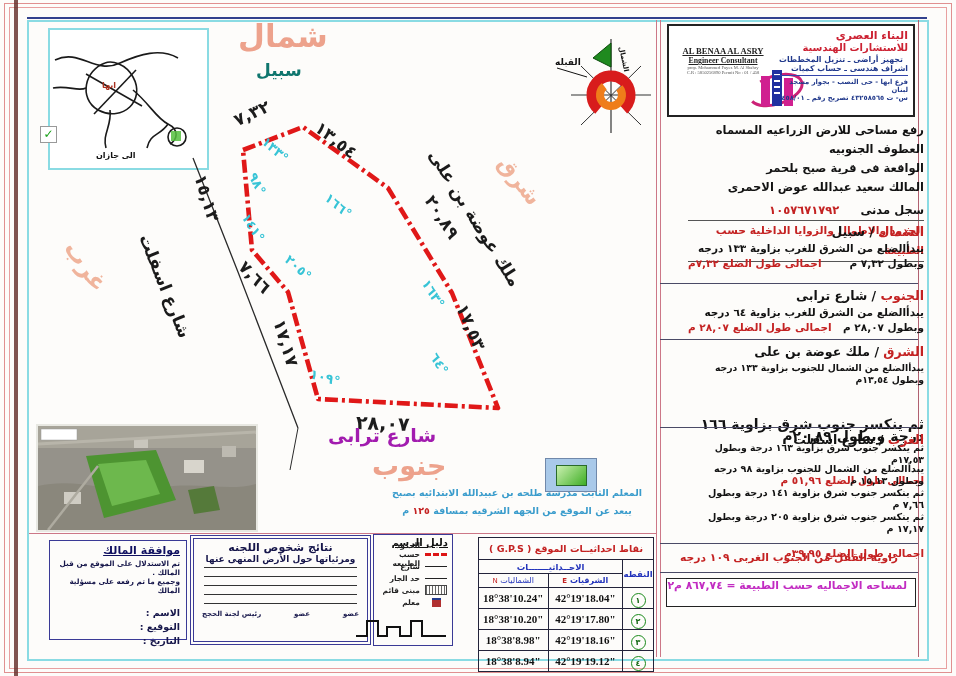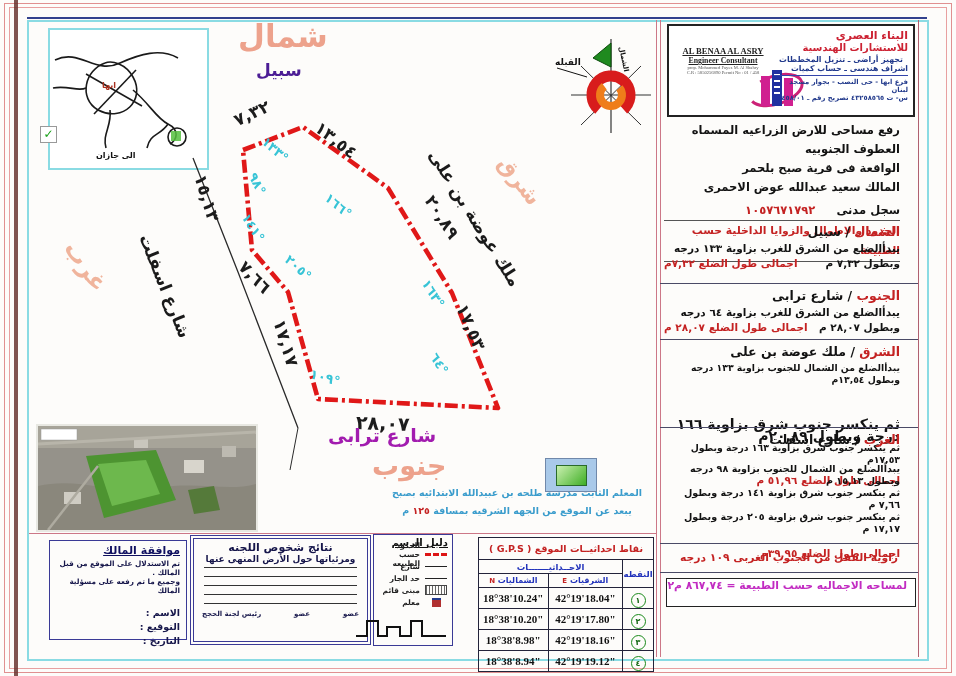--- a/index.html
+++ b/index.html
@@ -7,21 +7,21 @@
         font-family:"DejaVu Sans",sans-serif;}
   .abs{position:absolute;}
   .nw{white-space:nowrap;}
   .rot{transform-origin:center center;white-space:nowrap;}
   .dim{font-weight:700;font-size:17px;color:#1c1c1c;}
   .ang{font-weight:700;font-size:13px;color:#38c4d6;}
   .salmon{color:#eda28c;}
   .salmon2{color:#f0b49c;}
   .redtxt{color:#c42222;}
   .bluetxt{color:#223a8c;}
-  .panel-sec{position:absolute;left:656px;width:252px;direction:rtl;text-align:right;
+  .panel-sec{position:absolute;left:680px;width:252px;direction:rtl;text-align:right;
              box-sizing:border-box;padding:0 8px;color:#121212;}
   .panel-sec .lbl{font-size:12.5px;font-weight:700;}
   .panel-sec .body{font-size:10.5px;font-weight:700;}
   .pdiv{position:absolute;left:660px;width:258px;border-top:1.2px solid #4a4a66;height:0;}
   .vline{position:absolute;width:0;border-left:1px solid #cc7787;}
   .lenrow{display:flex;justify-content:space-between;align-items:baseline;}
   .legrow{display:flex;direction:rtl;align-items:center;gap:4px;height:12px;}
   .legrow .sym{flex:0 0 24px;display:flex;justify-content:center;}
   .legrow .lab{font-size:7.5px;font-weight:700;color:#222;}
   table.gps{border-collapse:collapse;direction:rtl;width:176px;}
@@ -61,21 +61,21 @@
         <path d="M118,94 C110,106 100,103 97,118"></path>
         <path d="M60,80 C62,96 52,104 56,118"></path>
         <circle cx="127" cy="107" r="9"></circle>
       </g>
       <rect x="121" y="101" width="10" height="10" fill="#55c040" opacity=".85"></rect>
       <text x="52" y="58" font-size="8" font-weight="bold" fill="#aa3322">ابها</text>
       <text x="46" y="128" font-size="8" font-weight="bold" fill="#111">الى جازان</text>
     </svg>
     <div style="position:absolute;left:-10px;top:96px;width:15px;height:15px;background:#fff;border:1px solid #999;color:#17a017;font-size:12px;font-weight:700;line-height:14px;text-align:center;">✓</div>
   </div>
-  <div class="abs nw" style="left:256px;top:60px;font-size:17px;font-weight:600;color:#4c1d95;">سبيل</div>
+  <div class="abs nw" style="left:256px;top:60px;font-size:17px;font-weight:600;color:#0f766e;">سبيل</div>
   <div class="abs nw salmon" style="left:372px;top:450px;font-size:27px;font-weight:700;letter-spacing:2px;">جنوب</div>
   <div class="abs nw salmon2 rot" style="left:58px;top:252px;font-size:24px;font-weight:700;transform:rotate(55deg);">غرب</div>
   <div class="abs nw salmon2 rot" style="left:492px;top:168px;font-size:22px;font-weight:700;transform:rotate(52deg);">شرق</div>
 
   <svg class="abs" style="left:553px;top:33px;" width="105" height="105" viewBox="0 0 105 105">
     <line x1="58" y1="6" x2="58" y2="100" stroke="#333" stroke-width="1.2"></line>
     <line x1="18" y1="62" x2="98" y2="62" stroke="#333" stroke-width="1.2"></line>
     <line x1="28" y1="33" x2="88" y2="92" stroke="#333" stroke-width="1"></line>
     <line x1="88" y1="33" x2="28" y2="92" stroke="#333" stroke-width="1"></line>
     <circle cx="58" cy="62" r="19" fill="none" stroke="#d81c1c" stroke-width="11" stroke-dasharray="92 28" transform="rotate(130 58 62)"></circle>
@@ -212,21 +212,21 @@
       </tr>
       <tr>
         <td rowspan="2" style="width:30px;font-size:8.5px;font-weight:700;color:#2233bb;">النقطه</td>
         <td colspan="2" style="height:13px;font-size:8.5px;font-weight:700;color:#2233bb;">الاحــداثيـــــــات</td>
       </tr>
       <tr>
         <td style="width:76px;height:13px;font-size:8px;font-weight:700;color:#2233bb;">
           <span>الشرقيات</span>
           <span class="redtxt" style="font-size:7px;">E</span>
         </td>
-        <td style="width:70px;font-size:8px;font-weight:700;color:#2233bb;margin-left:6px;">
+        <td style="width:70px;font-size:8px;font-weight:400;color:#2233bb;margin-left:6px;">
           <span>الشماليات</span>
           <span class="redtxt" style="font-size:7px;">N</span>
         </td>
       </tr>
       <tr style="height:16px;">
         <td><span class="circnum">١</span></td>
         <td class="gpsval">42°19'18.04"</td>
         <td class="gpsval">18°38'10.24"</td>
       </tr>
       <tr style="height:16px;">

